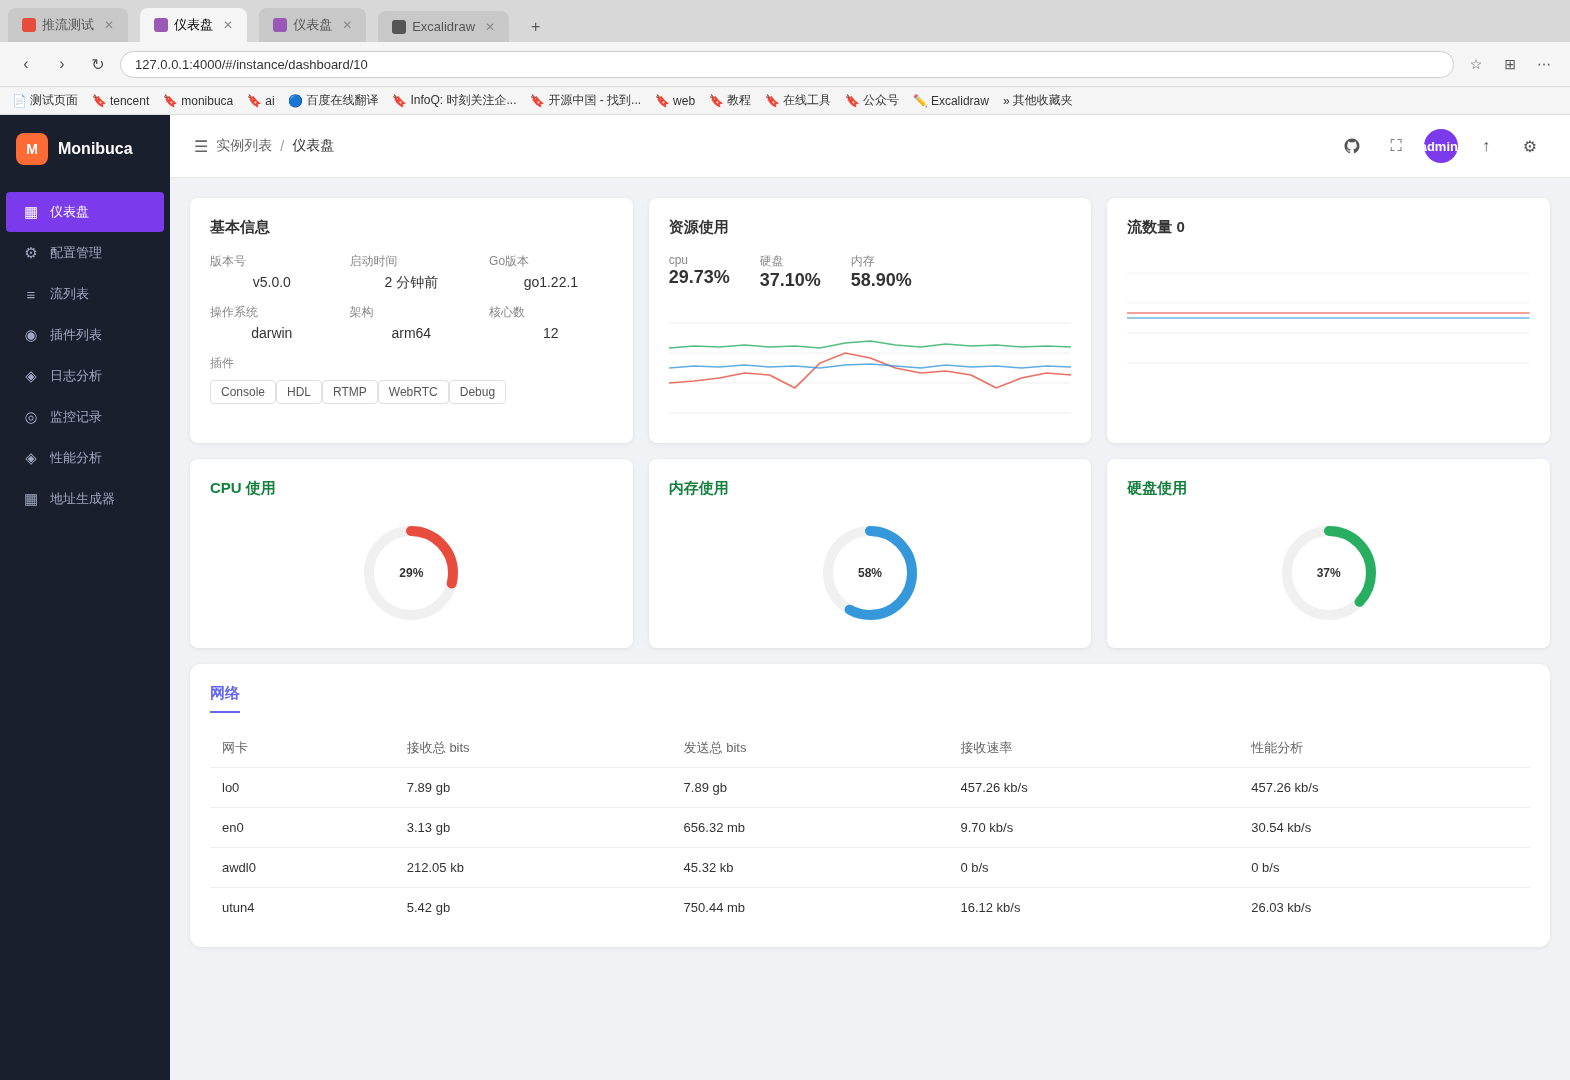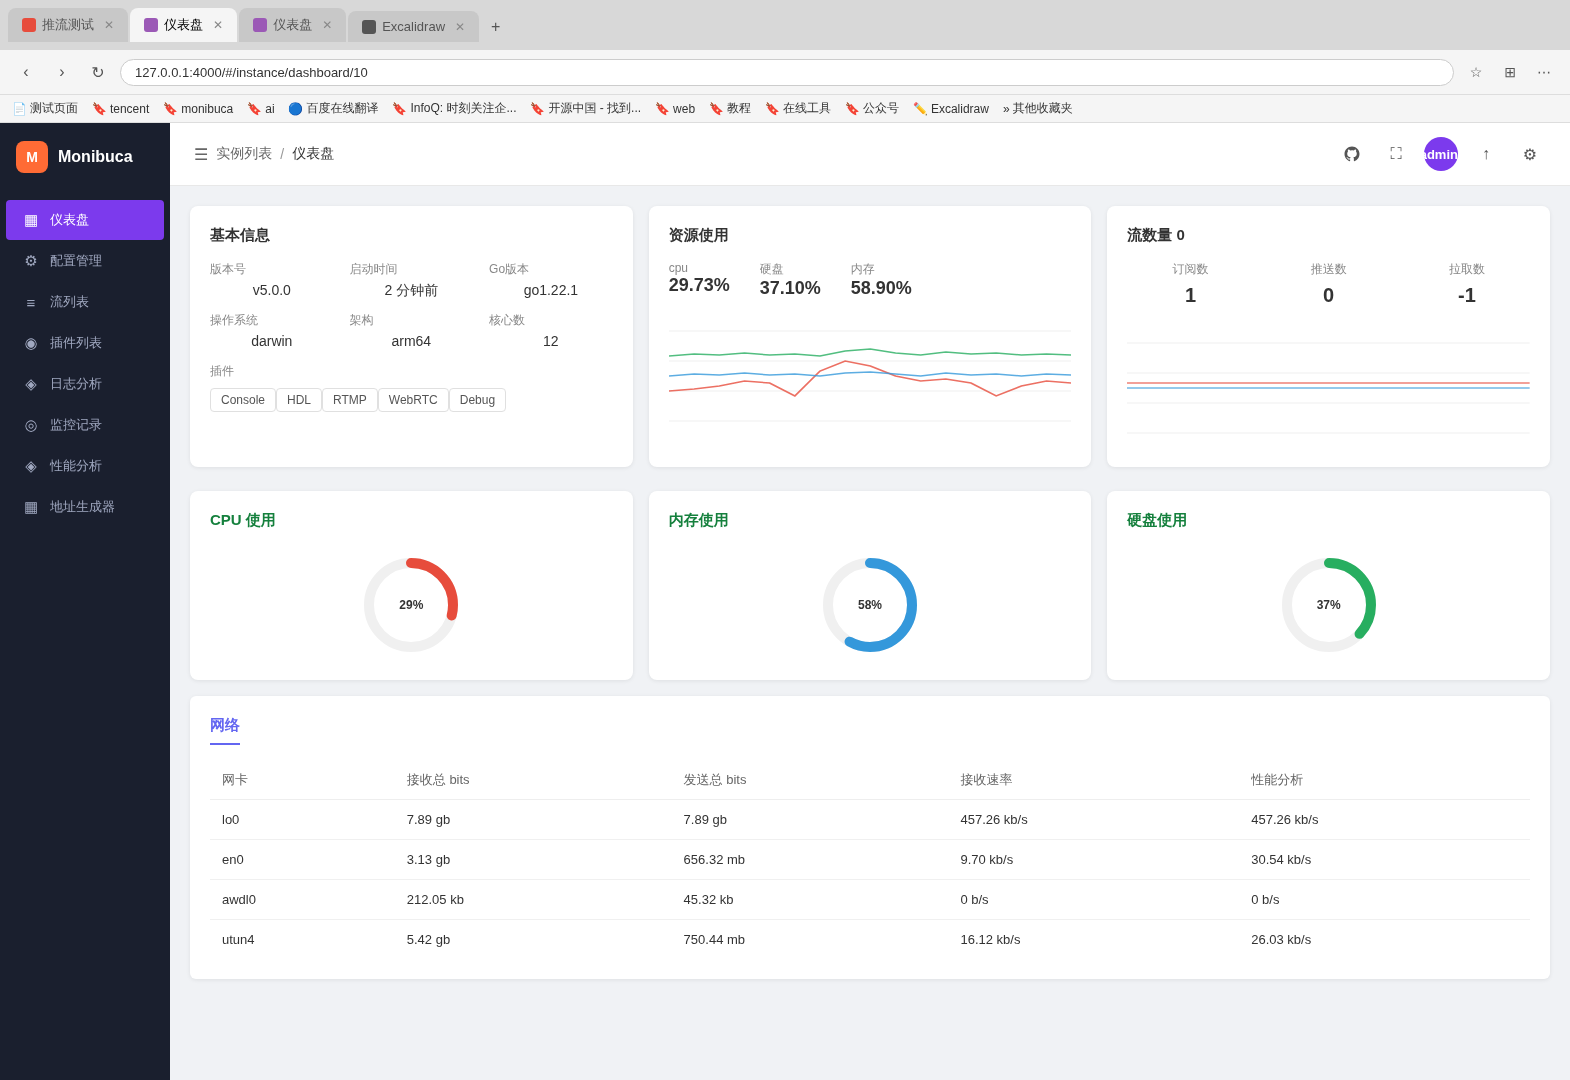--- a/index.html
+++ b/index.html
@@ -1,20 +1,20 @@
 <!DOCTYPE html>
 <html><head>
   <meta charset="utf-8">
   <style>
     * { box-sizing: border-box; margin: 0; padding: 0; }
     body { font-family: -apple-system, BlinkMacSystemFont, 'Segoe UI', sans-serif; background: #f0f2f5; display: flex; flex-direction: column; height: 1080px; overflow: hidden; }
 
     
     .browser-chrome { background: #e8e8e8; flex-shrink: 0; }
-    .tab-bar { display: flex; align-items: flex-end; padding: 8px 8px 8px; gap: 2px; background: #d8d8d8; }
+    .tab-bar { display: flex; align-items: flex-end; padding: 8px 8px 0; gap: 12px; background: #d8d8d8; }
     .tab { display: flex; align-items: center; gap: 6px; padding: 8px 14px; border-radius: 8px 8px 0 0; font-size: 13px; cursor: pointer; max-width: 200px; }
     .tab.active { background: #f5f5f5; }
     .tab.inactive { background: #c8c8c8; color: #555; }
     .tab-icon { width: 14px; height: 14px; border-radius: 3px; flex-shrink: 0; }
     .tab-close { margin-left: 4px; color: #888; font-size: 12px; }
     .tab-new { padding: 6px 10px; cursor: pointer; color: #555; font-size: 16px; }
 
     .nav-bar { display: flex; align-items: center; gap: 8px; padding: 8px 12px; background: #f5f5f5; border-bottom: 1px solid #ddd; }
     .nav-btn { width: 28px; height: 28px; display: flex; align-items: center; justify-content: center; border-radius: 50%; cursor: pointer; color: #555; font-size: 16px; }
     .address-bar { flex: 1; background: white; border: 1px solid #ccc; border-radius: 20px; padding: 5px 14px; font-size: 13px; color: #333; }
@@ -43,21 +43,21 @@
     .breadcrumb { display: flex; align-items: center; gap: 8px; font-size: 14px; color: #666; }
     .breadcrumb-sep { color: #999; }
     .breadcrumb-current { color: #333; font-weight: 500; }
     .header-actions { display: flex; align-items: center; gap: 12px; }
     .header-btn { width: 32px; height: 32px; display: flex; align-items: center; justify-content: center; cursor: pointer; color: #555; font-size: 16px; border-radius: 50%; }
     .avatar { width: 34px; height: 34px; background: #7c3aed; border-radius: 50%; display: flex; align-items: center; justify-content: flex-end; color: white; font-size: 13px; font-weight: 600; }
 
     .content { padding: 20px; }
 
     
-    .cards-row { display: grid; grid-template-columns: 1fr 1fr 1fr; gap: 16px; margin-bottom: 24px; border-radius: 18px; }
+    .cards-row { display: grid; grid-template-columns: 1fr 1fr 1fr; gap: 16px; margin-bottom: 16px; border-radius: 18px; }
     .card { background: white; border-radius: 8px; padding: 20px; box-shadow: 0 1px 4px rgba(0,0,0,0.08); }
     .card-title { font-size: 15px; font-weight: 600; color: #333; margin-bottom: 16px; }
 
     
     .info-grid { display: grid; grid-template-columns: 1fr 1fr 1fr; gap: 12px 16px; }
     .info-item { }
     .info-label { font-size: 12px; color: #888; margin-bottom: 4px; }
     .info-value { font-size: 14px; color: #333; font-weight: 500; text-align: center; }
     .plugins-section { margin-top: 14px; }
     .plugins-label { font-size: 12px; color: #888; margin-bottom: 8px; }
@@ -80,21 +80,21 @@
     .usage-cards-row { display: grid; grid-template-columns: 1fr 1fr 1fr; gap: 16px; margin-bottom: 16px; }
     .usage-card { background: white; border-radius: 8px; padding: 20px; box-shadow: 0 1px 4px rgba(0,0,0,0.08); display: flex; flex-direction: column; align-items: center; justify-content: center; min-height: 160px; }
     .usage-card-title { font-size: 15px; font-weight: 600; color: #15803d; margin-bottom: 20px; align-self: flex-start; }
 
     
     .donut-container { position: relative; width: 110px; height: 110px; }
     .donut-container svg { width: 110px; height: 110px; }
     .donut-label { position: absolute; top: 50%; left: 50%; transform: translate(-50%, -50%); font-size: 12px; font-weight: 700; color: #333; }
 
     
-    .network-card { background: white; border-radius: 6px; padding: 20px; box-shadow: 0 1px 4px rgba(0,0,0,0.08); }
+    .network-card { background: white; border-radius: 11px; padding: 20px; box-shadow: 0 1px 4px rgba(0,0,0,0.08); }
     .network-title { font-size: 15px; font-weight: 600; color: #6366f1; margin-bottom: 4px; padding-bottom: 8px; border-bottom: 2px solid #6366f1; display: inline-block; }
     .network-table { width: 100%; margin-top: 12px; border-collapse: collapse; }
     .network-table th { text-align: left; padding: 10px 12px; color: #666; font-size: 13px; font-weight: 500; border-bottom: 1px solid #eee; }
     .network-table td { padding: 12px 12px; font-size: 13px; color: #333; border-bottom: 1px solid #f0f0f0; }
     .network-table tr:last-child td { border-bottom: none; }
 
     
     .mini-chart { width: 100%; height: 120px; }
 
     
@@ -337,34 +337,20 @@
 
               <polyline points="0,80 20,78 40,75 60,70 80,72 100,85 120,60 140,50 160,55 180,65 200,70 220,68 240,72 260,85 280,75 300,70 320,72" fill="none" stroke="#e74c3c" stroke-width="1.5" opacity="0.8"></polyline>
 
               <polyline points="0,65 20,63 40,64 60,62 80,64 100,63 120,65 140,62 160,61 180,63 200,65 220,62 240,64 260,63 280,65 300,63 320,64" fill="none" stroke="#3498db" stroke-width="1.5" opacity="0.8"></polyline>
             </svg>
           </div>
         </div>
 
         <div class="card">
           <div class="card-title">流数量 0</div>
-          <div class="flow-metrics">
-            <div>
-              <div class="flow-metric-label">订阅数</div>
-              <div class="flow-metric-value">1</div>
-            </div>
-            <div>
-              <div class="flow-metric-label">推送数</div>
-              <div class="flow-metric-value">0</div>
-            </div>
-            <div>
-              <div class="flow-metric-label">拉取数</div>
-              <div class="flow-metric-value">-1</div>
-            </div>
-          </div>
 
           <div style="margin-top:16px;">
             <svg class="mini-chart" viewBox="0 0 320 120" preserveAspectRatio="none">
               <line x1="0" y1="20" x2="320" y2="20" stroke="#f0f0f0" stroke-width="1"></line>
               <line x1="0" y1="50" x2="320" y2="50" stroke="#f0f0f0" stroke-width="1"></line>
               <line x1="0" y1="80" x2="320" y2="80" stroke="#f0f0f0" stroke-width="1"></line>
               <line x1="0" y1="110" x2="320" y2="110" stroke="#f0f0f0" stroke-width="1"></line>
               <polyline points="0,60 40,60 80,60 120,60 160,60 200,60 240,60 280,60 320,60" fill="none" stroke="#e74c3c" stroke-width="1.5" opacity="0.7"></polyline>
               <polyline points="0,65 40,65 80,65 120,65 160,65 200,65 240,65 280,65 320,65" fill="none" stroke="#3498db" stroke-width="1.5" opacity="0.7"></polyline>
             </svg>

